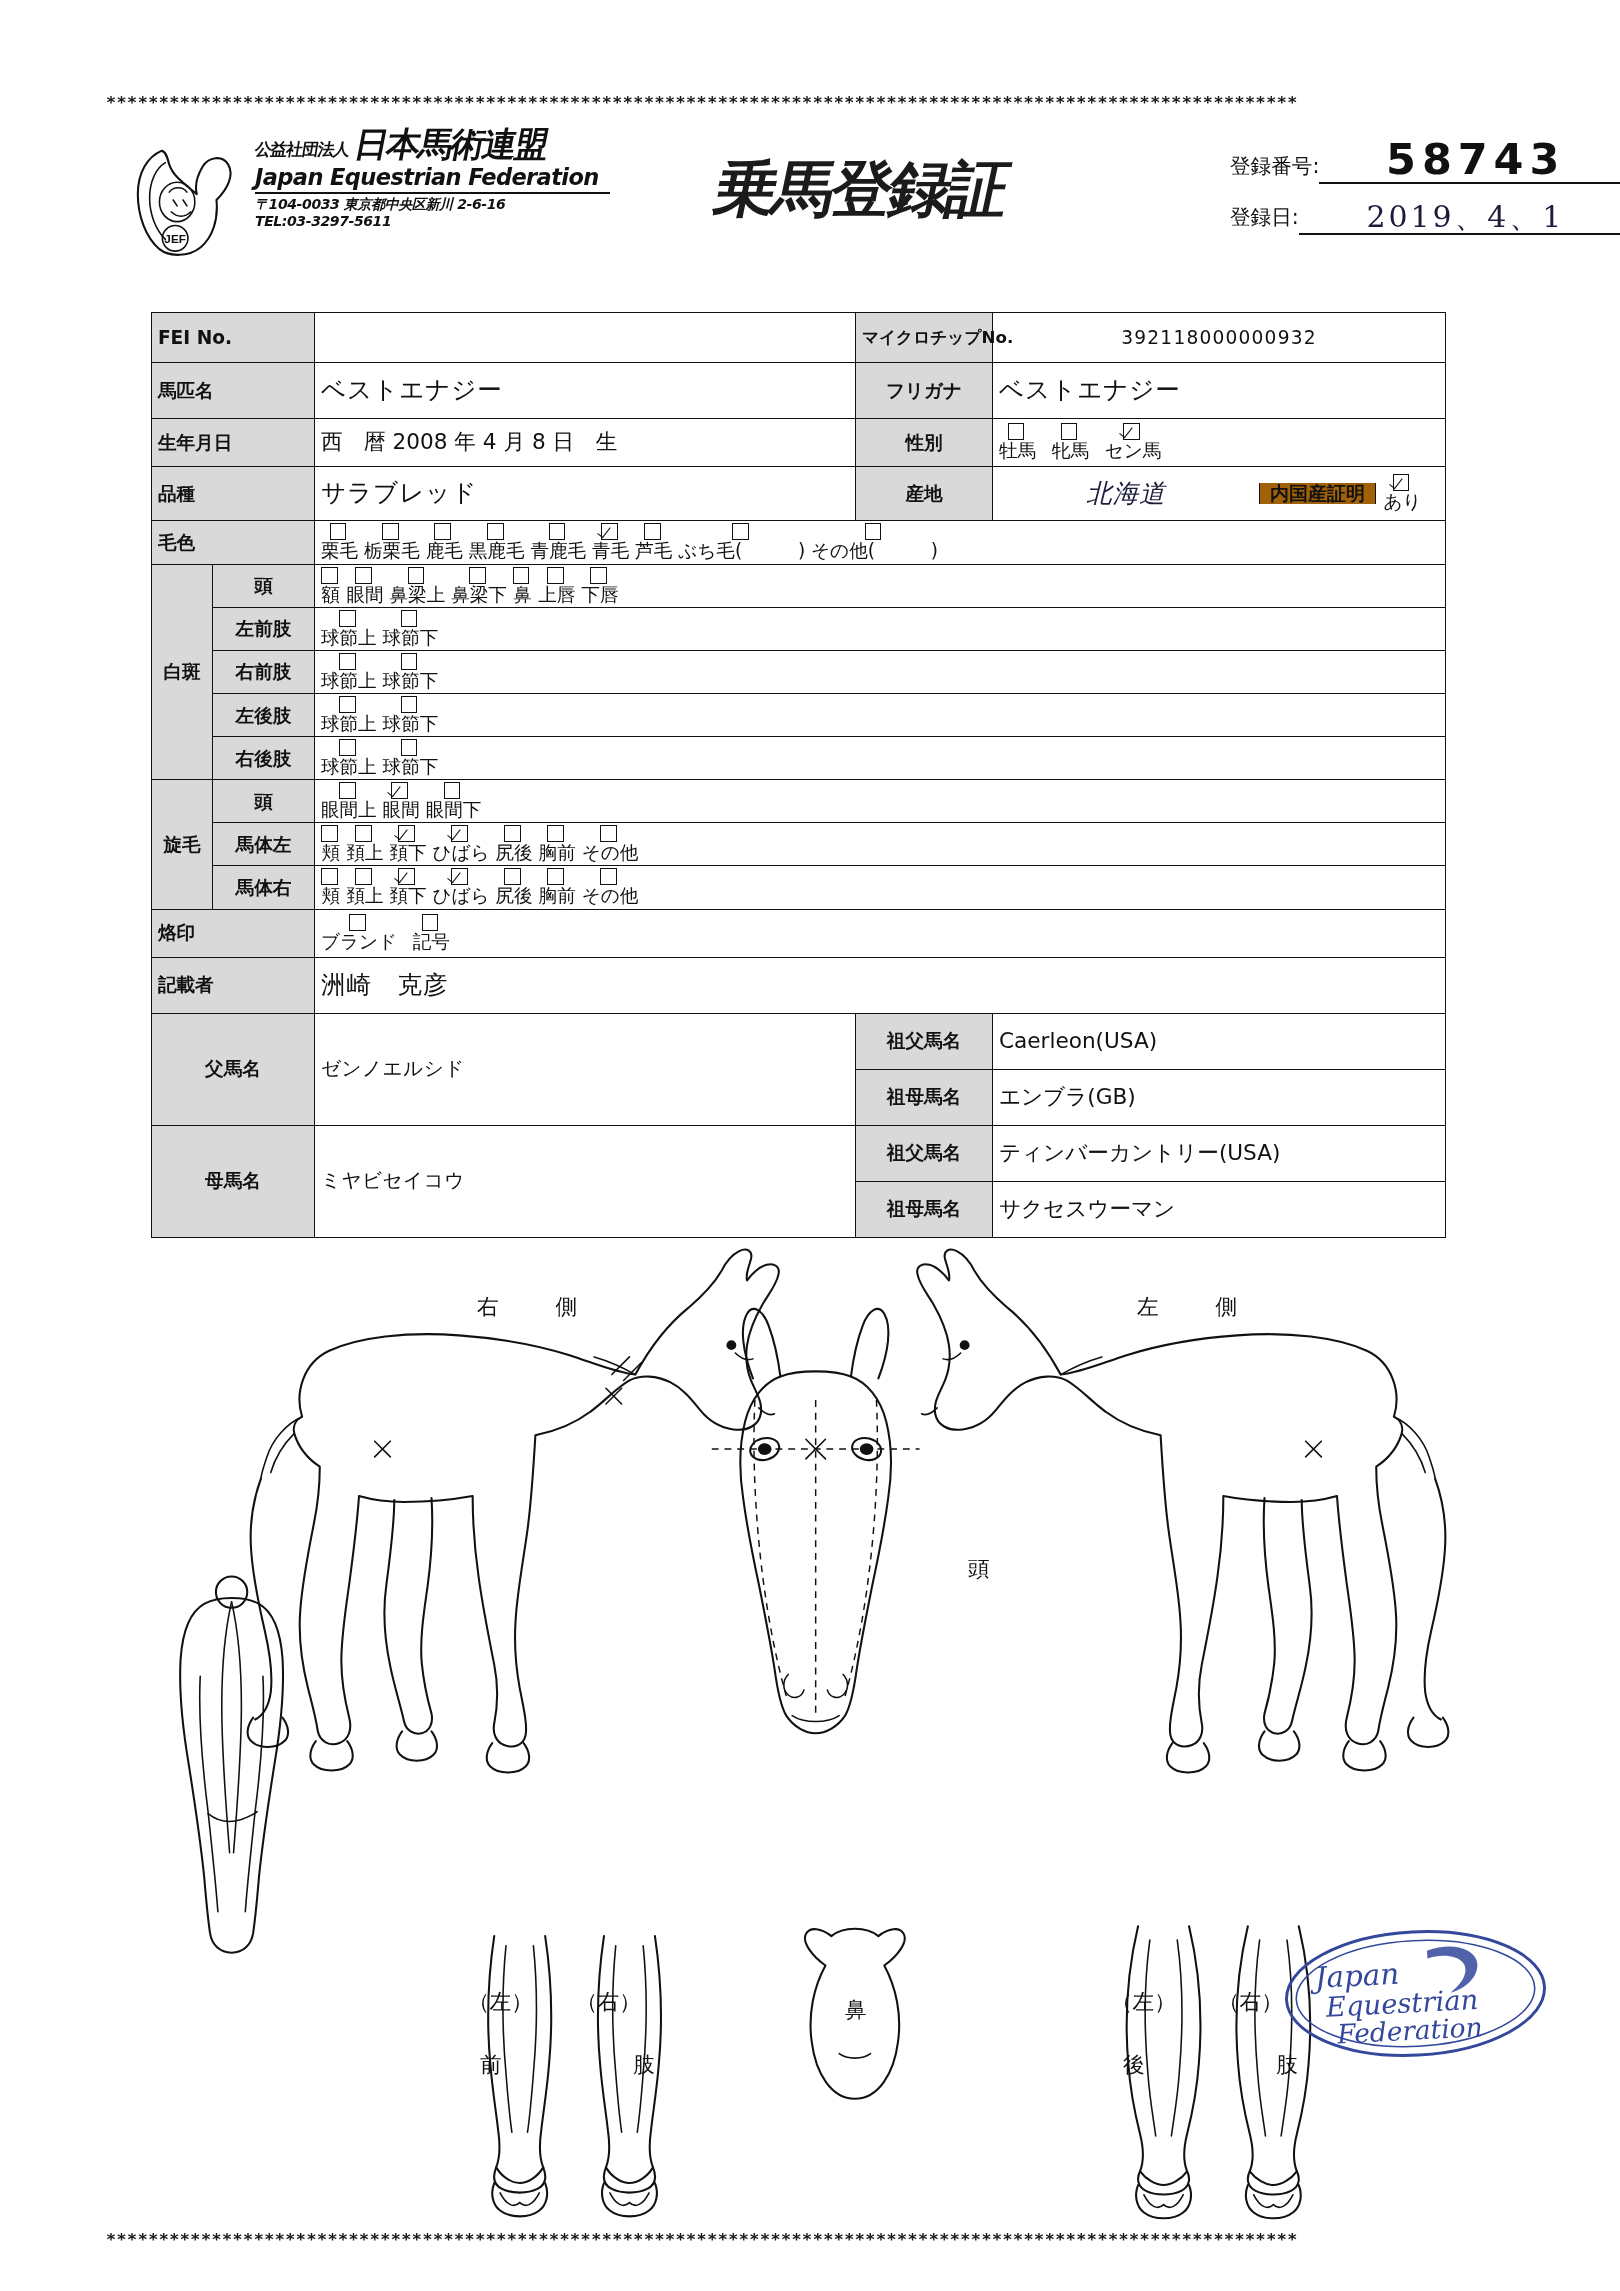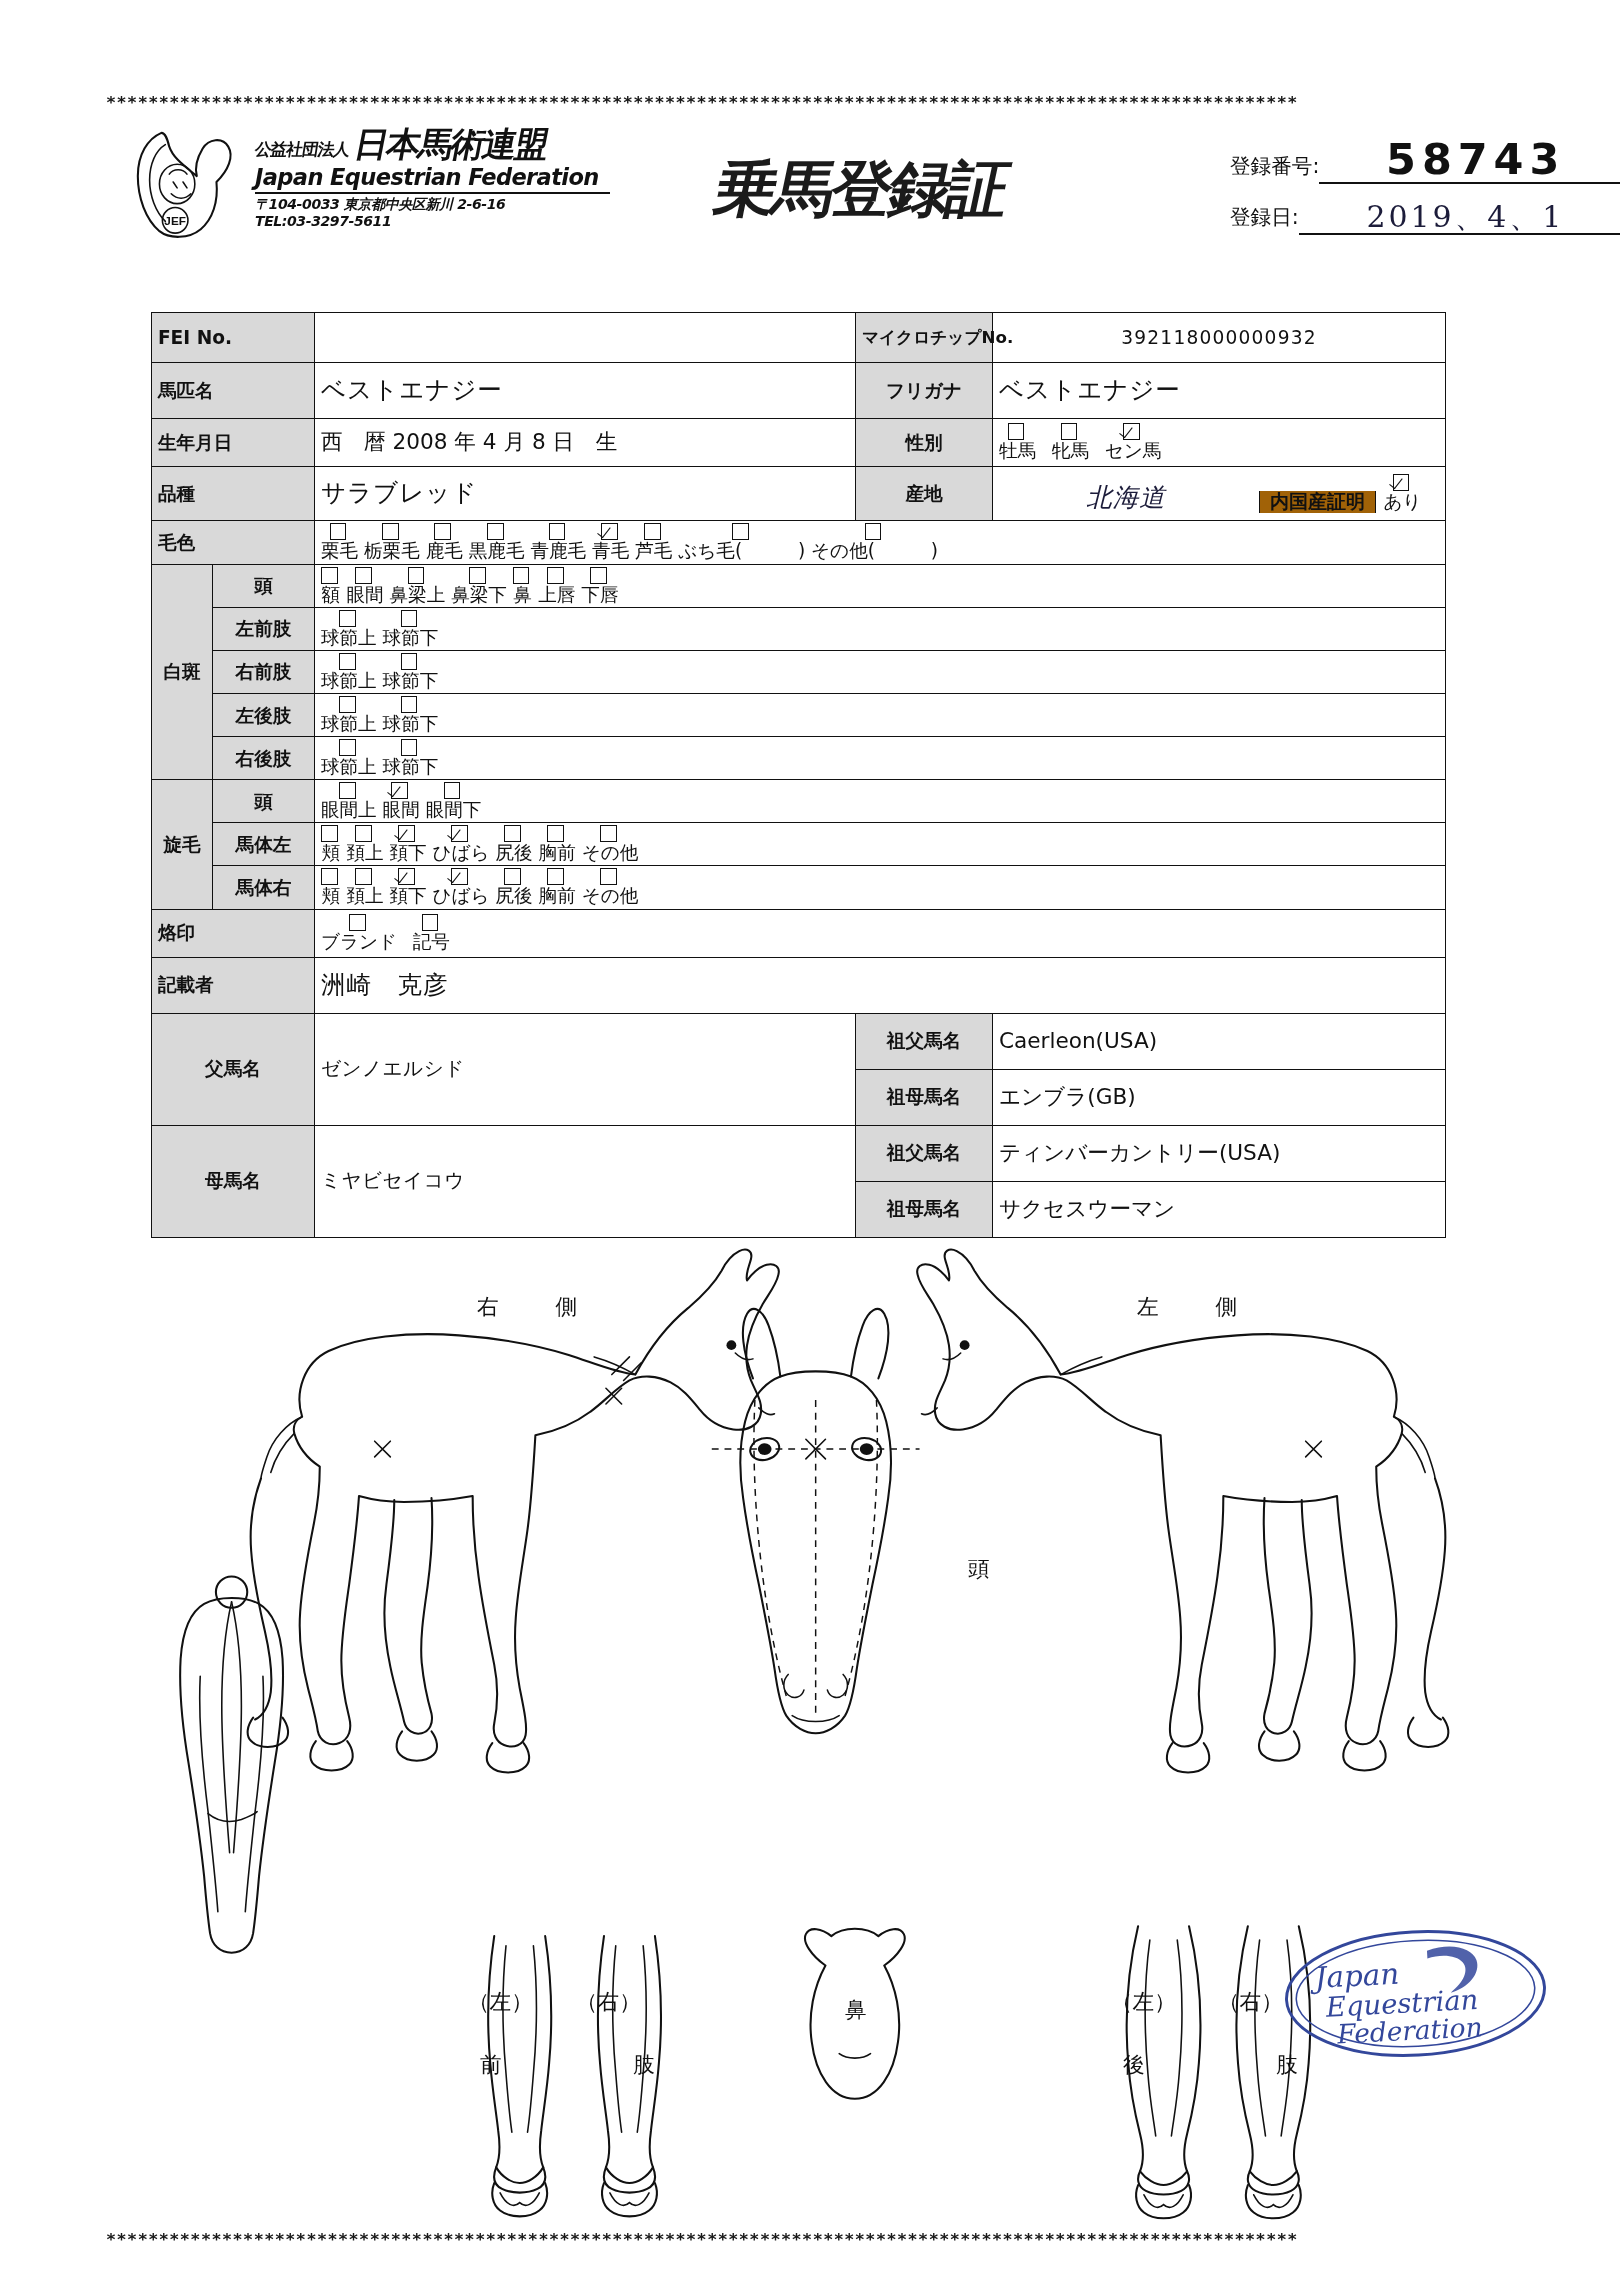--- a/index.html
+++ b/index.html
@@ -17,21 +17,21 @@
   .starline{
     position:absolute;left:106px;top:94px;width:1419px;
     font-family:"DejaVu Sans Mono","Liberation Mono",monospace;
     font-size:16.7px;line-height:16.7px;letter-spacing:0.5px;
     white-space:nowrap;overflow:hidden;color:#1a1a1a;font-weight:bold;
   }
   .starline.bottom{top:2231px;}
 
   
   .header{position:absolute;left:108px;top:125px;width:1421px;height:147px;}
-  .jef-mark{position:absolute;left:17.6px;top:0;width:118px;height:116px;text-decoration:underline;}
+  .jef-mark{position:absolute;left:17.6px;top:18px;width:118px;height:116px;text-decoration:underline;}
   .org-block{position:absolute;left:147px;top:2px;width:412px;}
   .org-line1{display:flex;align-items:flex-end;gap:5.9px;}
   .org-kouekii{font-size:16.7px;font-weight:bold;letter-spacing:-1px;
     transform:skewX(-9deg);}
   .org-jp{font-size:34px;font-weight:bold;letter-spacing:-2px;
     transform:skewX(-11deg);line-height:1;}
   .org-en{font-size:22.5px;font-style:italic;font-weight:bold;letter-spacing:-0.6px;
     margin-top:2.9px;}
   .org-rule{border-top:2px solid #111;margin-top:2px;width:355px;}
   .org-addr{font-size:14px;font-style:italic;font-weight:bold;line-height:1.22;
@@ -79,21 +79,21 @@
     margin-right:2.9px;position:relative;flex:0 0 auto;background:#fff;
   }
   .cb.on .bx::after{
     content:"";position:absolute;left:2px;top:6.9px;width:11.8px;height:5.9px;
     border-left:1.8px solid #111;border-bottom:1.8px solid #111;
     transform:rotate(-52deg) translate(-1px,-1px);transform-origin:left bottom;
   }
   .cb.tight{margin-right:5.9px;}
   .cbrow{display:flex;flex-wrap:nowrap;align-items:center;}
 
-  .dom-cert{display:flex;align-items:flex-end;height:100%;}
+  .dom-cert{display:flex;align-items:center;height:100%;}
   .dom-origin{flex:1;display:flex;align-items:center;justify-content:center;}
   .dom-lbl{background:#a16207;border-left:1.6px solid #111;border-right:1.6px solid #111;
     display:flex;align-items:center;padding:0 9.8px;font-weight:bold;font-size:19px;white-space:nowrap;}
   .dom-val{display:flex;align-items:center;padding:0 7.8px;white-space:nowrap;}
 
   
   .brandbox{position:absolute;left:116px;top:1161px;width:294px;height:127px;
     border:2px solid #111;background:#fff;}
   .brandbox span{position:absolute;left:7.8px;top:3.9px;font-size:21.6px;font-weight:bold;}
 

